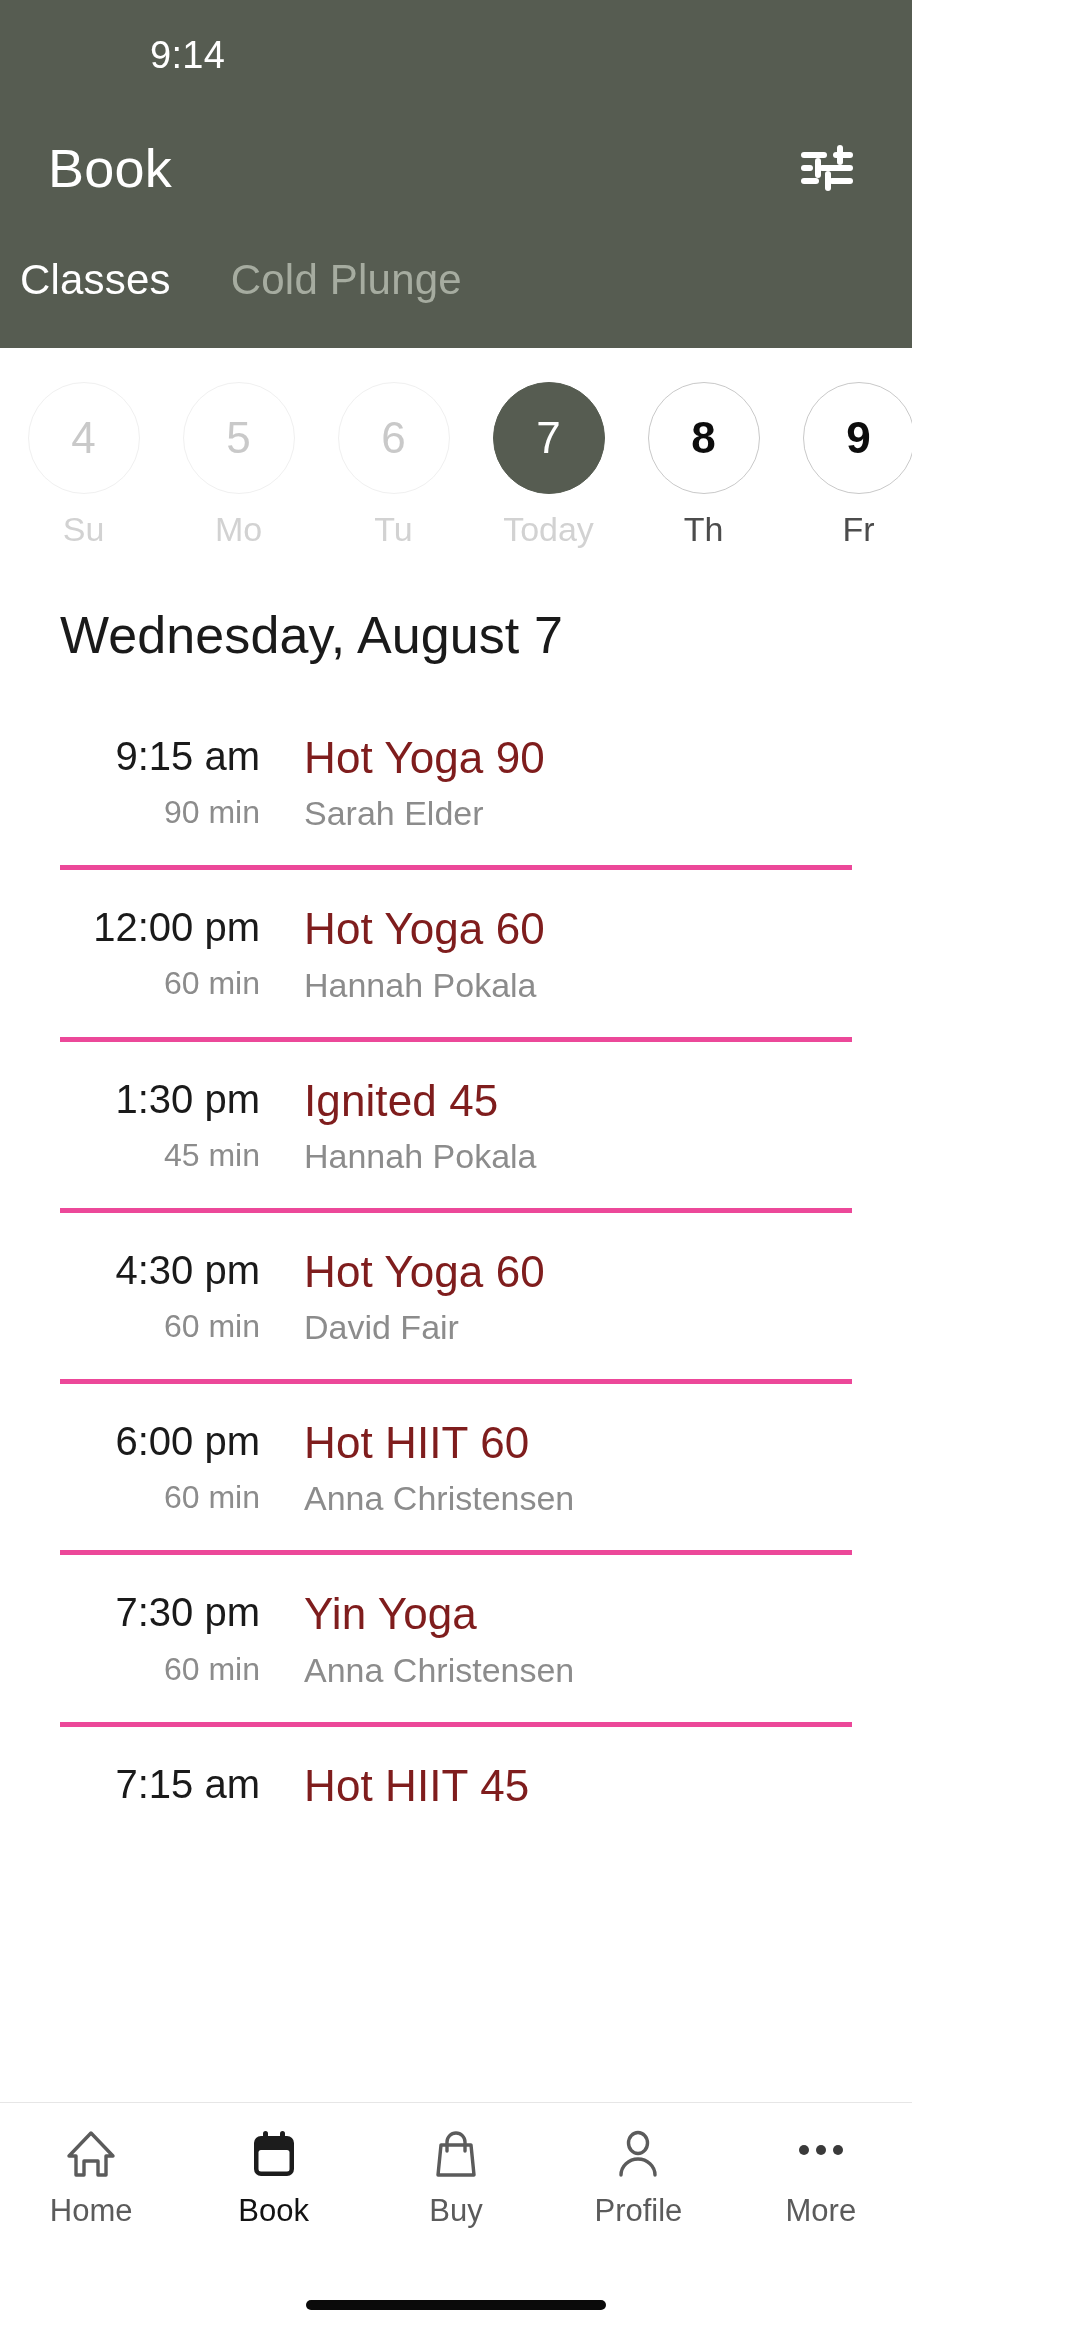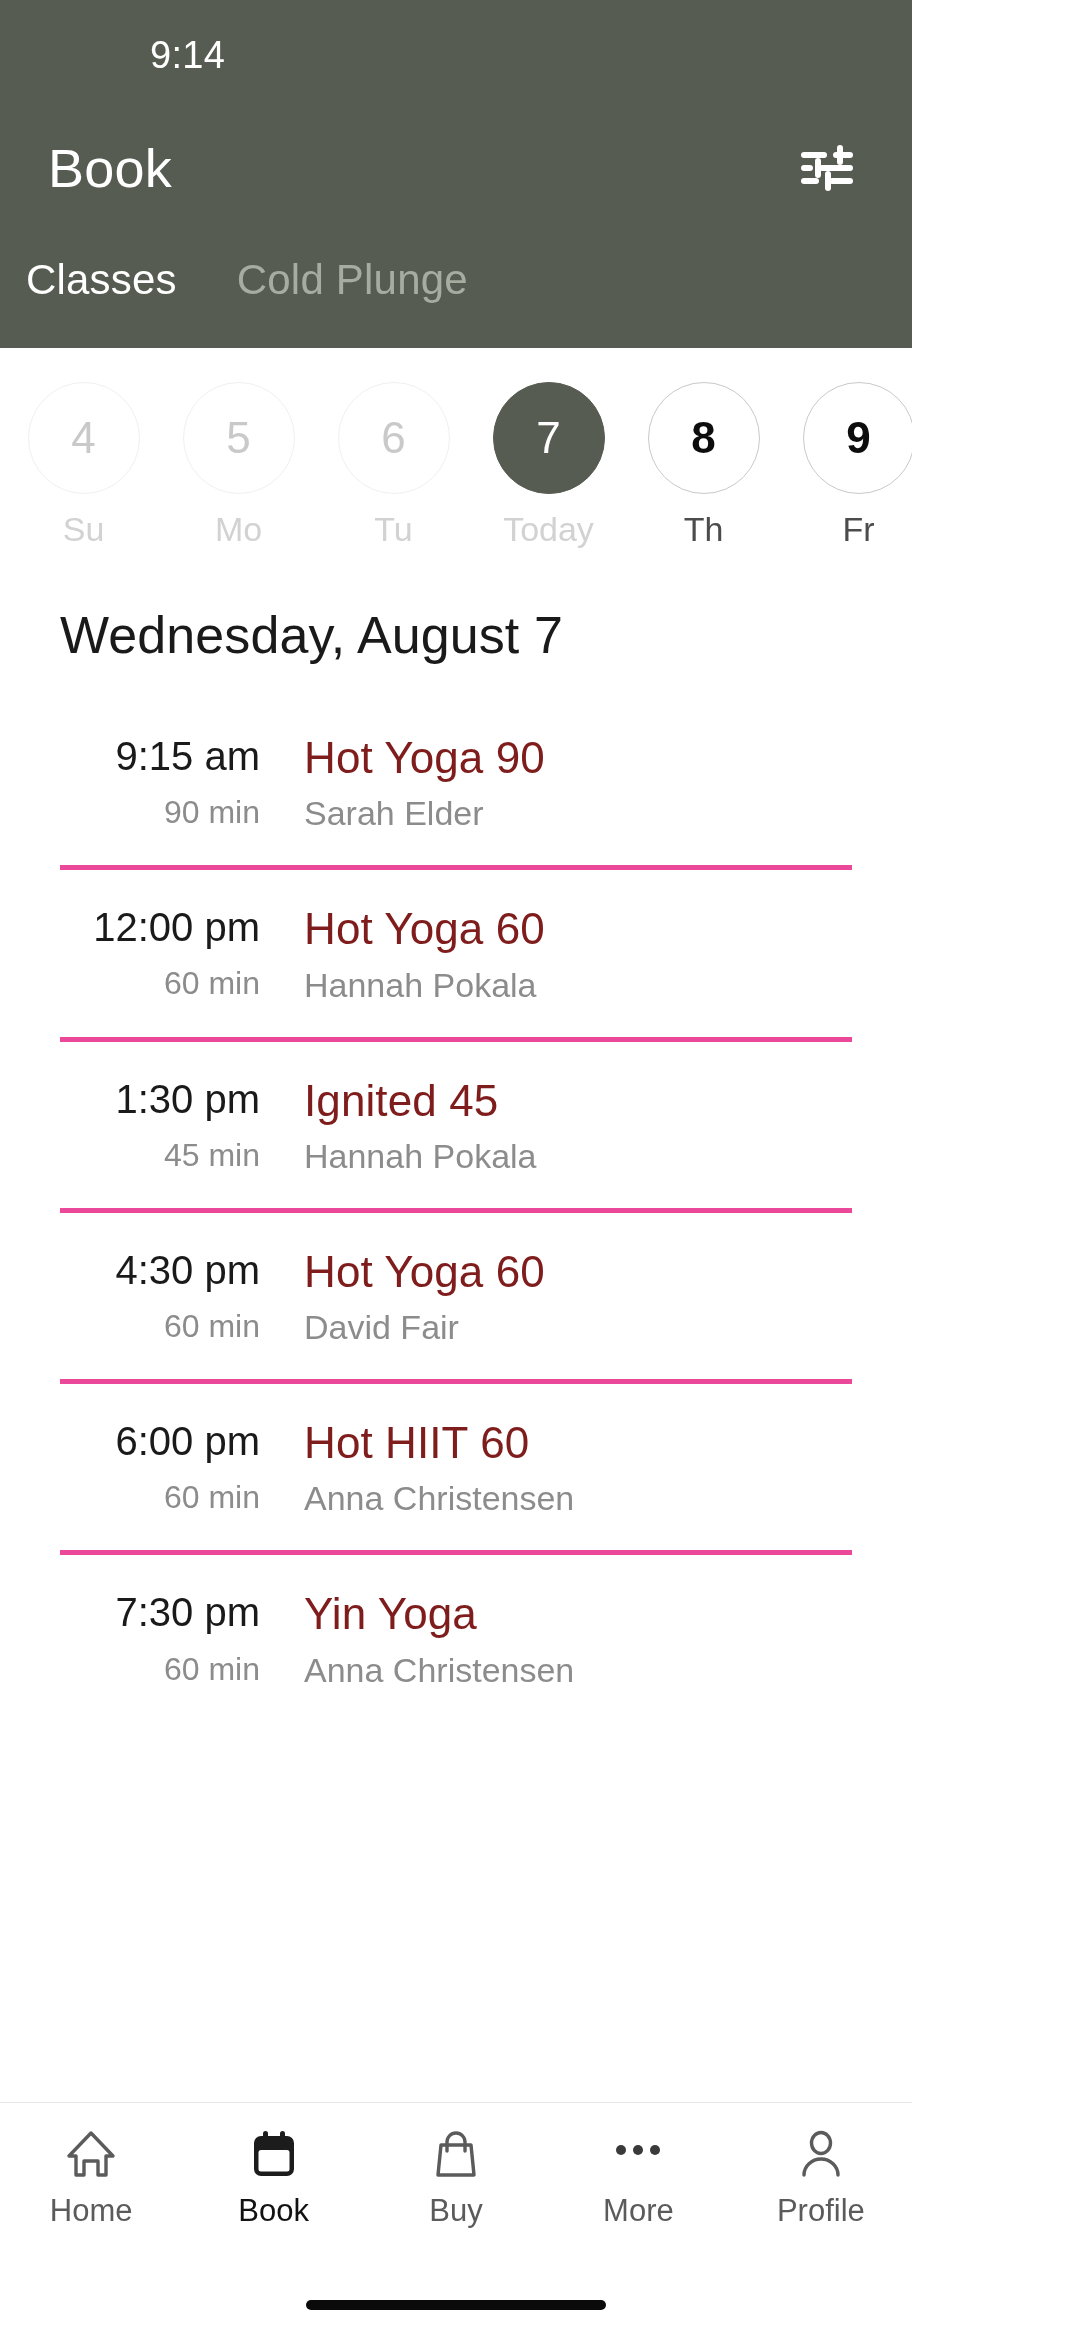--- a/index.html
+++ b/index.html
@@ -59,21 +59,21 @@
     display: flex;
     align-items: center;
     justify-content: center;
   }
   .filter-btn svg { display: block; }
 
   .tabsrow {
     height: 123px;
     display: flex;
     align-items: center;
-    padding: 0 22px;
+    padding: 0 16px;
     gap: 52px;
   }
   .tab {
     font-size: 42px;
     padding: 8px 4px 22px 4px;
     letter-spacing: 0.2px;
   }
   .tab.active { color: #ffffff; }
   .tab.inactive { color: #a6aca0; }
 
@@ -376,20 +376,30 @@
       <div class="timecol">
         <div class="time">7:30 pm</div>
         <div class="duration">60 min</div>
       </div>
       <div class="infocol">
         <div class="classname">Yin Yoga</div>
         <div class="instructor">Anna Christensen</div>
       </div>
     </div>
 
+    <div class="classrow">
+      <div class="timecol">
+        <div class="time">7:15 am</div>
+        <div class="duration"></div>
+      </div>
+      <div class="infocol">
+        <div class="classname">Hot HIIT 45</div>
+        <div class="instructor"></div>
+      </div>
+    </div>
 
   </div>
 
   <div class="bottomnav">
 
     <div class="navitem">
       <span class="navicon">
         <svg width="52" height="52" viewBox="0 0 52 52" aria-hidden="true">
           <path d="M26 5 L48 28 L41 28 L41 47 L33 47 L33 33 L19 33 L19 47 L11 47 L11 28 L4 28 Z" fill="none" stroke="#5b5b5b" stroke-width="3.4" stroke-linejoin="round"></path>
         </svg>
@@ -415,36 +425,36 @@
           <path d="M11 17 L41 17 L44 47 L8 47 Z" fill="none" stroke="#5b5b5b" stroke-width="3.4" stroke-linejoin="round"></path>
           <path d="M17 23 L17 14 A9 9 0 0 1 35 14 L35 23" fill="none" stroke="#5b5b5b" stroke-width="3.4" stroke-linecap="round"></path>
         </svg>
       </span>
       <span class="navlabel">Buy</span>
     </div>
 
     <div class="navitem">
       <span class="navicon">
         <svg width="52" height="52" viewBox="0 0 52 52" aria-hidden="true">
+          <ellipse cx="26" cy="15" rx="9.5" ry="10.5" fill="none" stroke="#5b5b5b" stroke-width="3.4"></ellipse>
+          <path d="M9 47 A17 16 0 0 1 43 47" fill="none" stroke="#5b5b5b" stroke-width="3.4" stroke-linecap="round"></path>
+        </svg>
+      </span>
+      <span class="navlabel">Profile</span>
+    </div>
+
+    <div class="navitem">
+      <span class="navicon">
+        <svg width="52" height="52" viewBox="0 0 52 52" aria-hidden="true">
           <circle cx="9" cy="22" r="5" fill="#3a3a3a"></circle>
           <circle cx="26" cy="22" r="5" fill="#3a3a3a"></circle>
           <circle cx="43" cy="22" r="5" fill="#3a3a3a"></circle>
         </svg>
       </span>
       <span class="navlabel">More</span>
     </div>
-
-    <div class="navitem">
-      <span class="navicon">
-        <svg width="52" height="52" viewBox="0 0 52 52" aria-hidden="true">
-          <ellipse cx="26" cy="15" rx="9.5" ry="10.5" fill="none" stroke="#5b5b5b" stroke-width="3.4"></ellipse>
-          <path d="M9 47 A17 16 0 0 1 43 47" fill="none" stroke="#5b5b5b" stroke-width="3.4" stroke-linecap="round"></path>
-        </svg>
-      </span>
-      <span class="navlabel">Profile</span>
-    </div>
   </div>
 
   <div class="homeindicator-wrap">
     <div class="homeindicator"></div>
   </div>
 
 </div>
 
 </body></html>

